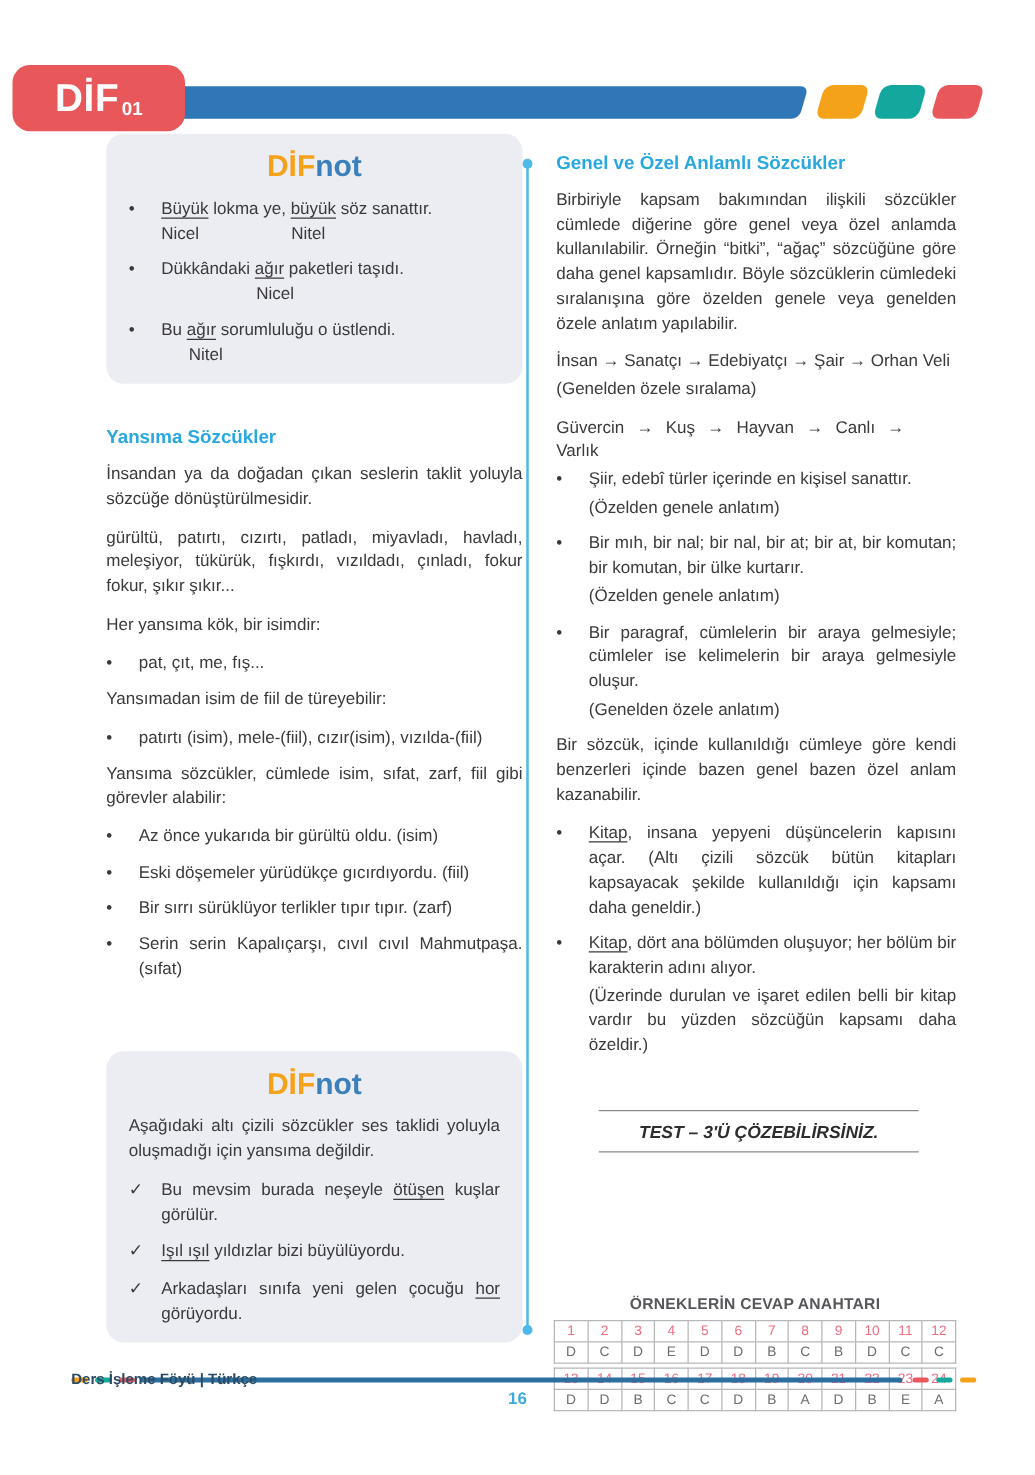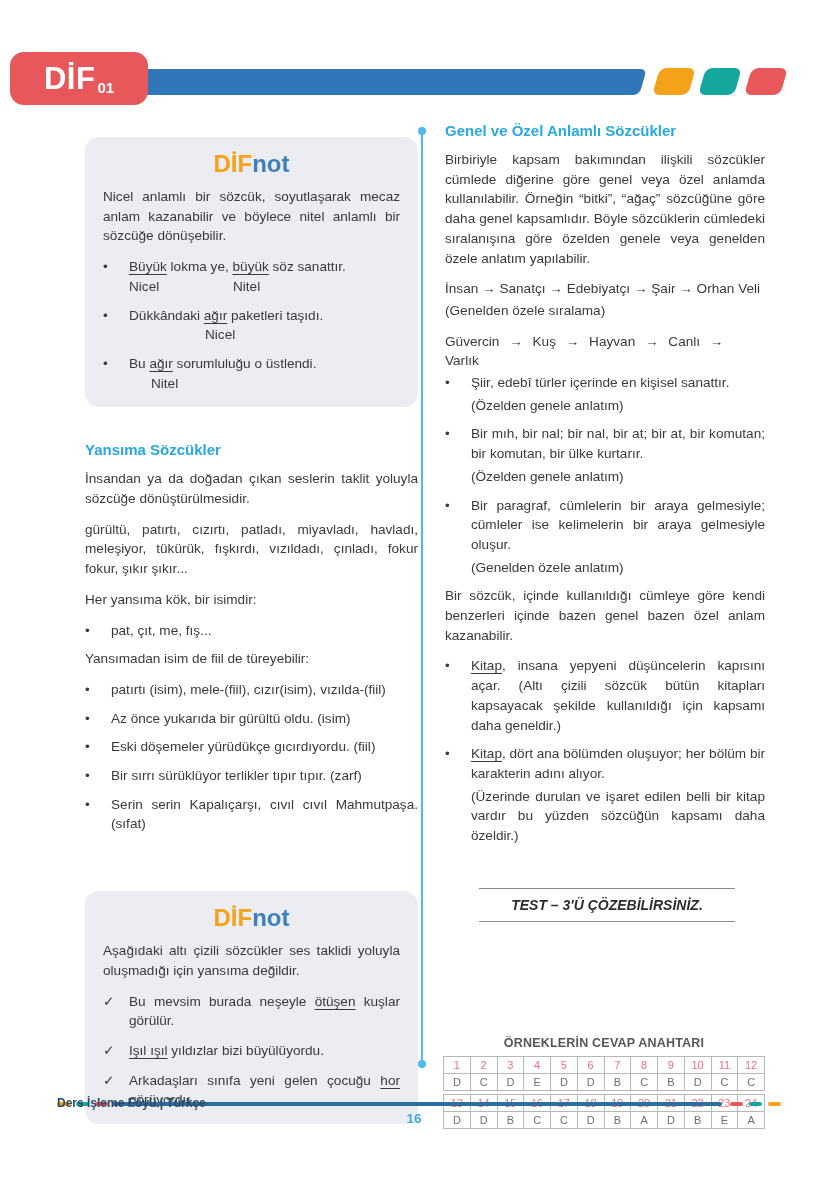--- a/index.html
+++ b/index.html
@@ -15,21 +15,21 @@
   .hdr-badge { position:absolute; left:10px; top:52px; width:138px; height:53px;
     background:#e8575a; border-radius:14px; display:flex; align-items:center;
     justify-content:center; color:#fff; }
   .hdr-badge .big { font-size:31px; font-weight:bold; letter-spacing:.5px; }
   .hdr-badge .num { font-size:15px; font-weight:bold; align-self:flex-end; margin:0 0 9px 2px; }
   .chip { position:absolute; top:68px; width:36px; height:27px; border-radius:7px; transform:skewX(-16deg); }
   .chip.orange { left:656px; background:#f5a21b; }
   .chip.teal   { left:702px; background:#14a79d; }
   .chip.red    { left:748px; background:#e8575a; }
   
-  .col-left  { position:absolute; left:85px;  top:137px; width:333px; }
+  .col-left  { position:absolute; left:85px;  top:107px; width:333px; }
   .col-right { position:absolute; left:445px; top:122px; width:320px; }
   .vdiv { position:absolute; left:421px; top:131px; width:2px; height:933px; background:#4fb9e9; }
   .vdiv::before, .vdiv::after { content:""; position:absolute; left:-3px; width:8px; height:8px;
     border-radius:50%; background:#4fb9e9; }
   .vdiv::before { top:-4px; } .vdiv::after { bottom:-4px; }
   
   .p { font-size:13.6px; line-height:1.45; text-align:justify; margin-bottom:11px; }
   .heading { font-size:15px; font-weight:bold; color:#29a8e0; margin-bottom:11px; }
   .u { text-decoration:underline; text-underline-offset:2.5px; }
   .li { display:flex; margin-bottom:9px; }
@@ -88,21 +88,20 @@
 </div>
 
 <div class="vdiv"></div>
 
 <div class="col-left">
 
   <div class="difbox">
     <div class="diflogo">
       <span class="dif">DİF</span><span class="not">not</span>
     </div>
-    <div class="p">Nicel anlamlı bir sözcük, soyutlaşarak mecaz anlam kazanabilir ve böylece nitel anlamlı bir sözcüğe dönüşebilir.</div>
 
     <div class="li">
       <span class="dot">•</span>
       <div class="body">
         <div><span class="u">Büyük</span><span> lokma ye, </span><span class="u">büyük</span><span> söz sanattır.</span></div>
         <div class="lbl-row"><span class="l1">Nicel</span><span>Nitel</span></div>
       </div>
     </div>
 
     <div class="li">
@@ -131,20 +130,21 @@
     <div class="p">Her yansıma kök, bir isimdir:</div>
     <div class="li">
       <span class="dot">•</span>
       <div class="body">pat, çıt, me, fış...</div>
     </div>
     <div class="p">Yansımadan isim de fiil de türeyebilir:</div>
     <div class="li">
       <span class="dot">•</span>
       <div class="body">patırtı (isim), mele-(fiil), cızır(isim), vızılda-(fiil)</div>
     </div>
+    <div class="p">Yansıma sözcükler, cümlede isim, sıfat, zarf, fiil gibi görevler alabilir:</div>
     <div class="li">
       <span class="dot">•</span>
       <div class="body">Az önce yukarıda bir gürültü oldu. (isim)</div>
     </div>
     <div class="li">
       <span class="dot">•</span>
       <div class="body">Eski döşemeler yürüdükçe gıcırdıyordu. (fiil)</div>
     </div>
     <div class="li">
       <span class="dot">•</span>

